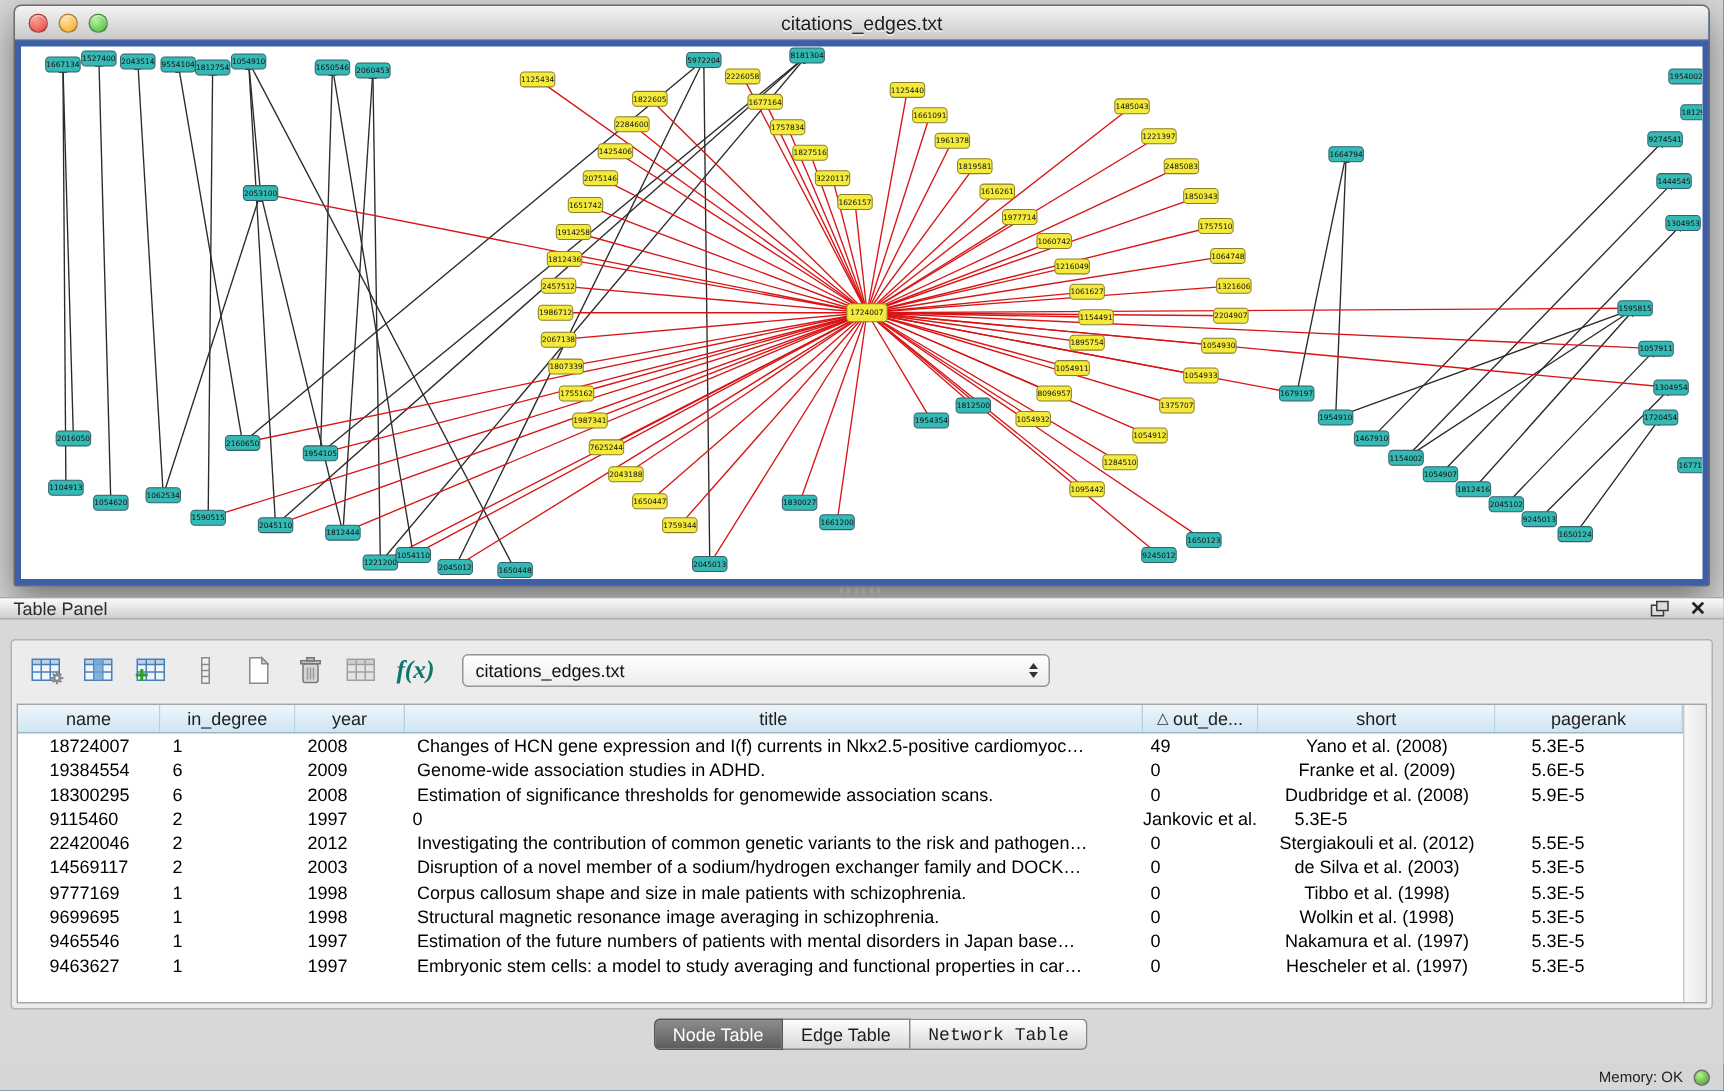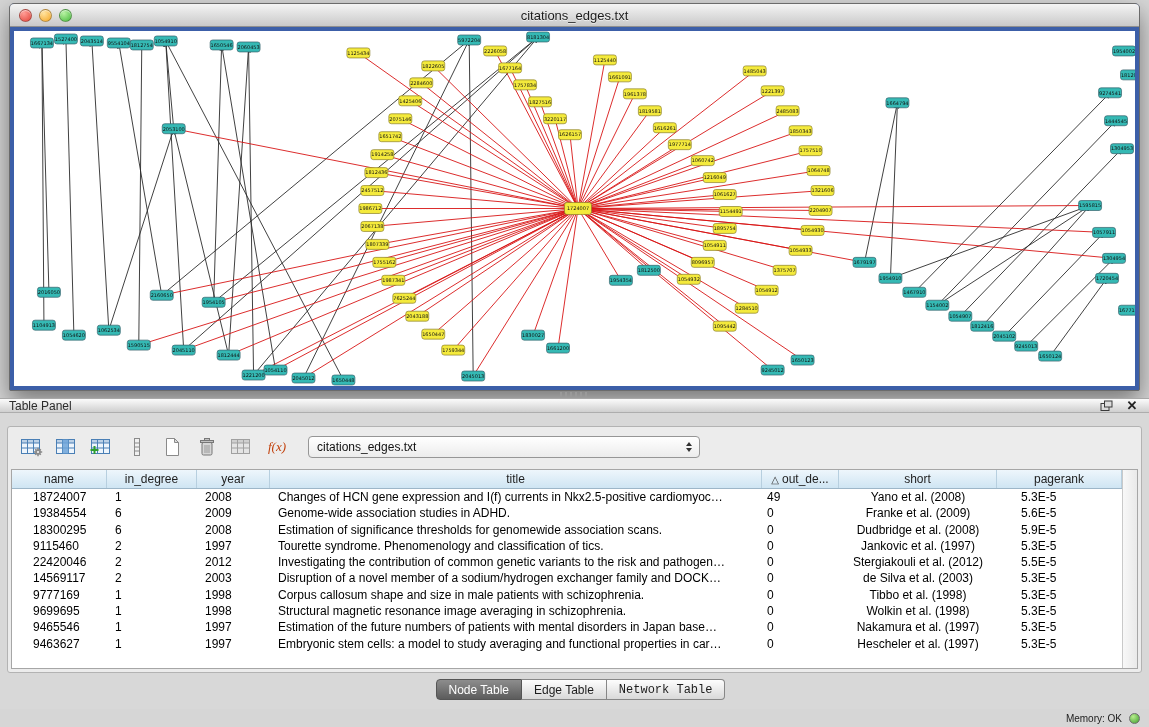--- a/index.html
+++ b/index.html
@@ -61,21 +61,21 @@
   .hdr-btn.close { font-size:13px; font-weight:bold; color:#222; }
 
   .panel-inner {
     position:absolute; left:7px; right:7px; top:27px; bottom:36px;
     background:#ececec; border:1px solid #b3b3b3; border-radius:3px;
   }
   .toolbar { height:40px; display:flex; align-items:center; padding:0 10px; gap:7px; }
   .icon-btn { width:28px; height:28px; display:flex; align-items:center;
               justify-content:center; }
   .fx-glyph { font-family:"Liberation Serif", serif; font-style:italic;
-              font-size:13px; color:#c2410c; }
+              font-size:17px; color:#0f766e;font-weight:bold; }
   .combo {
     width:392px; height:22px; margin-left:10px;
     background:linear-gradient(#ffffff,#ececec);
     border:1px solid #969696; border-radius:4px;
     display:flex; align-items:center; padding:0 2px 0 8px; font-size:12px; color:#111;
   }
   .combo-text { flex:1; }
   .combo-arrows { display:flex; flex-direction:column; align-items:center; gap:2px;
                   width:16px; }
   .combo-arrows .up { width:0; height:0; border-left:3.5px solid transparent;
@@ -836,21 +836,20 @@
             <div class="td td-year">2008</div>
             <div class="td td-title">Estimation of significance thresholds for genomewide association scans.</div>
             <div class="td td-out_degree">0</div>
             <div class="td td-short">Dudbridge et al. (2008)</div>
             <div class="td td-pagerank">5.9E-5</div>
           </div>
           <div class="tr">
             <div class="td td-name">9115460</div>
             <div class="td td-in_degree">2</div>
             <div class="td td-year">1997</div>
-            <div class="td td-title">Tourette syndrome. Phenomenology and classification of tics.</div>
             <div class="td td-out_degree">0</div>
             <div class="td td-short">Jankovic et al. (1997)</div>
             <div class="td td-pagerank">5.3E-5</div>
           </div>
           <div class="tr">
             <div class="td td-name">22420046</div>
             <div class="td td-in_degree">2</div>
             <div class="td td-year">2012</div>
             <div class="td td-title">Investigating the contribution of common genetic variants to the risk and pathogen…</div>
             <div class="td td-out_degree">0</div>

